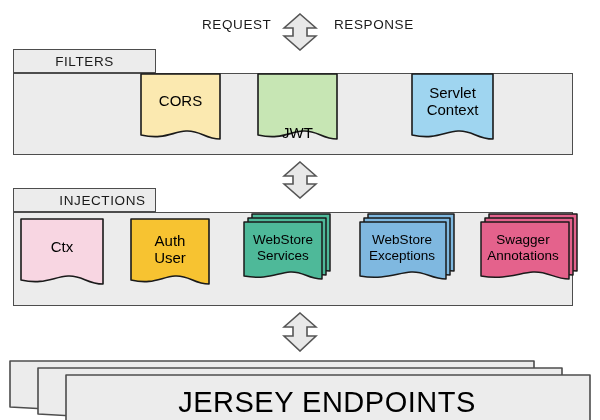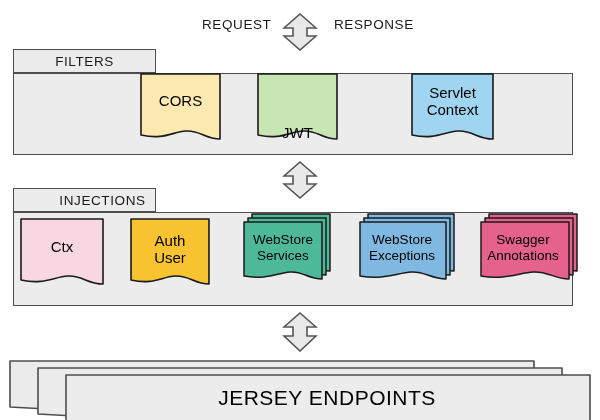--- a/index.html
+++ b/index.html
@@ -64,21 +64,21 @@
     color: #000;
     pointer-events: none;
     white-space: pre-line;
   }
 
   
   .jersey-text {
     position: absolute;
     width: 100%;
     text-align: center;
-    font-size: 21px;
+    font-size: 29px;
     letter-spacing: 0.5px;
     color: #000;
   }
 </style>
 </head>
 <body>
 
 <div id="stage">
 
   <div class="abs flowlabel" style="left:202px; top:6px;">REQUEST</div>

